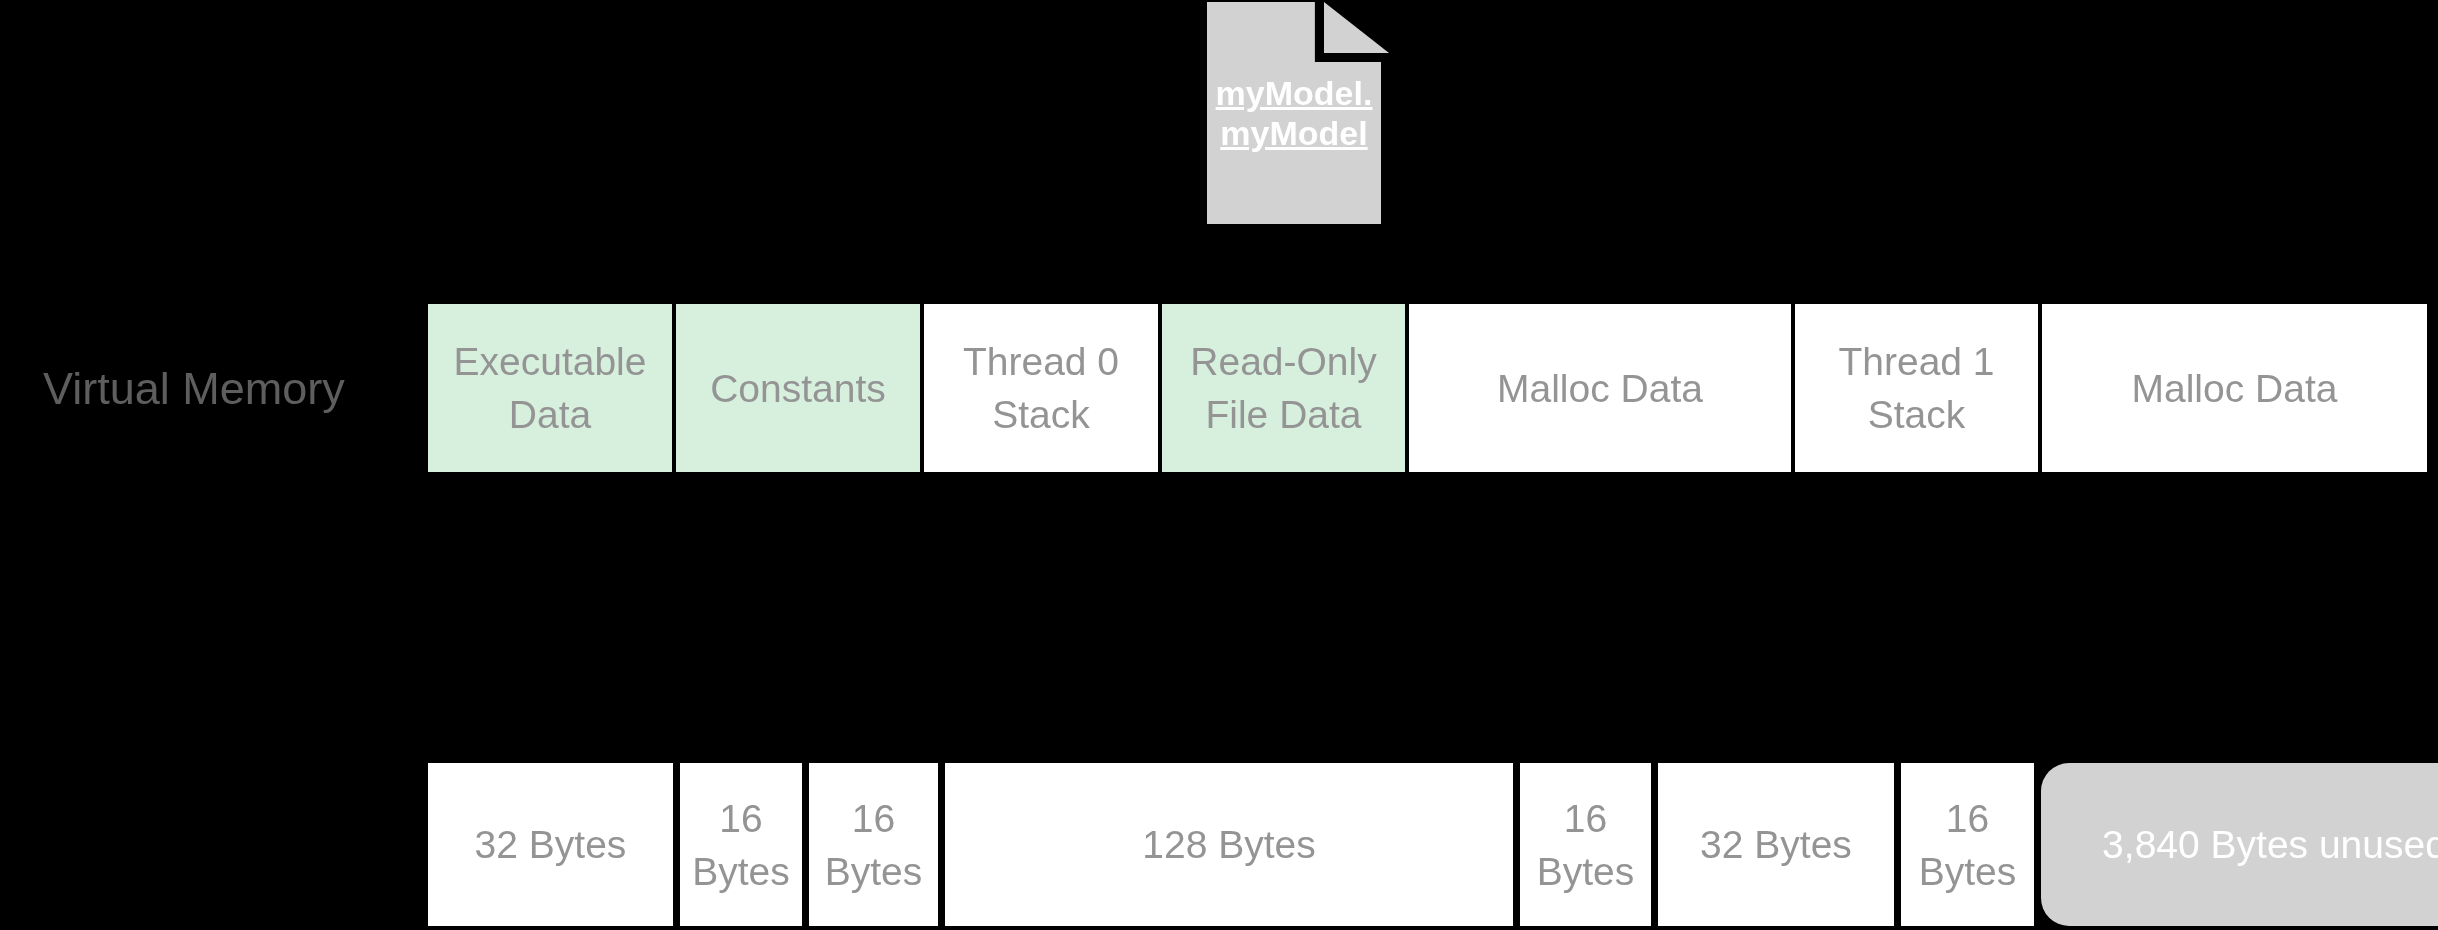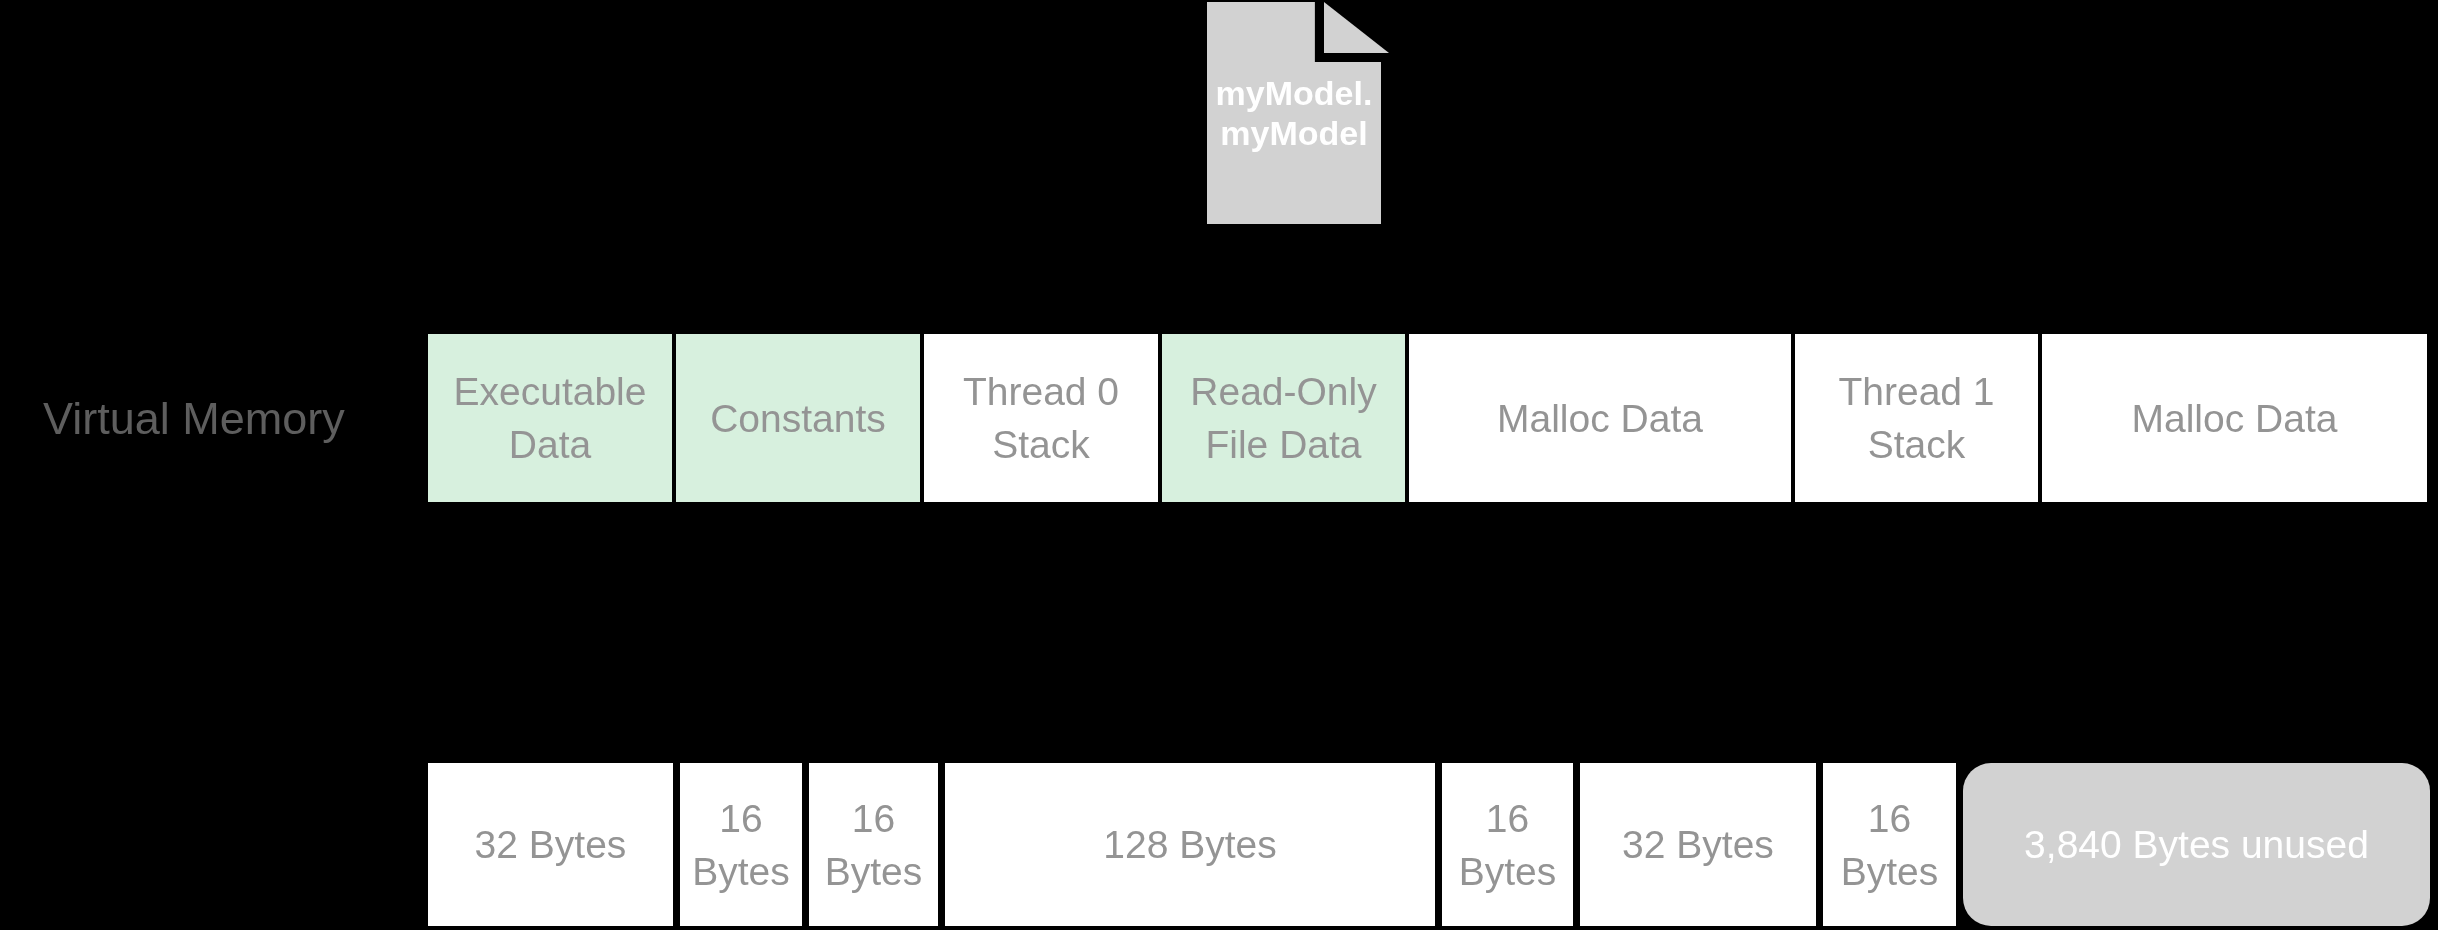--- a/index.html
+++ b/index.html
@@ -18,25 +18,25 @@
   .file-fold {
     position:absolute; top:0; right:-8px; width:65px; height:51px;
     background:var(--icon-gray,#d2d2d2);
     clip-path:polygon(0 0, 100% 100%, 0 100%);
   }
   .file-name {
     position:absolute; left:0; right:0; top:50%; transform:translateY(-50%);
     text-align:center; color:var(--icon-text,#fff);
     font-size:34px; font-weight:700; line-height:40px;
   }
-  .file-name span { display:block; }
+  .file-name span { display:block;text-decoration:underline; }
 
   
   .row { position:absolute; left:0; right:0; }
-  .row-vm     { top:334px; height:168px; }
+  .row-vm     { top:304px; height:168px; }
   .row-malloc { top:763px; height:163px; }
 
   .row-label {
     position:absolute; left:0; top:0; bottom:0; width:428px;
     padding-right:40px; box-sizing:border-box;
     display:flex; align-items:center; justify-content:center;
     text-align:center; color:var(--label-text,#5e5e5e);
     font-size:45px; line-height:63px;
   }
 
@@ -80,21 +80,21 @@
       <div class="cell white" style="width:243px">Thread 1 Stack</div>
       <div class="cell white" style="width:385px">Malloc Data</div>
     </div>
   </div>
 
   <div class="row row-malloc">
     <div class="cells cells-malloc">
       <div class="cell white" style="width:245px">32 Bytes</div>
       <div class="cell white" style="width:122px">16 Bytes</div>
       <div class="cell white" style="width:129px">16 Bytes</div>
-      <div class="cell white" style="width:490px">128 Bytes</div>
+      <div class="cell white" style="width:568px">128 Bytes</div>
       <div class="cell white" style="width:131px">16 Bytes</div>
       <div class="cell white" style="width:236px">32 Bytes</div>
       <div class="cell white" style="width:133px">16 Bytes</div>
       <div class="cell gray" style="width:467px">3,840 Bytes unused</div>
     </div>
   </div>
 
 </div>
 
 </body></html>

